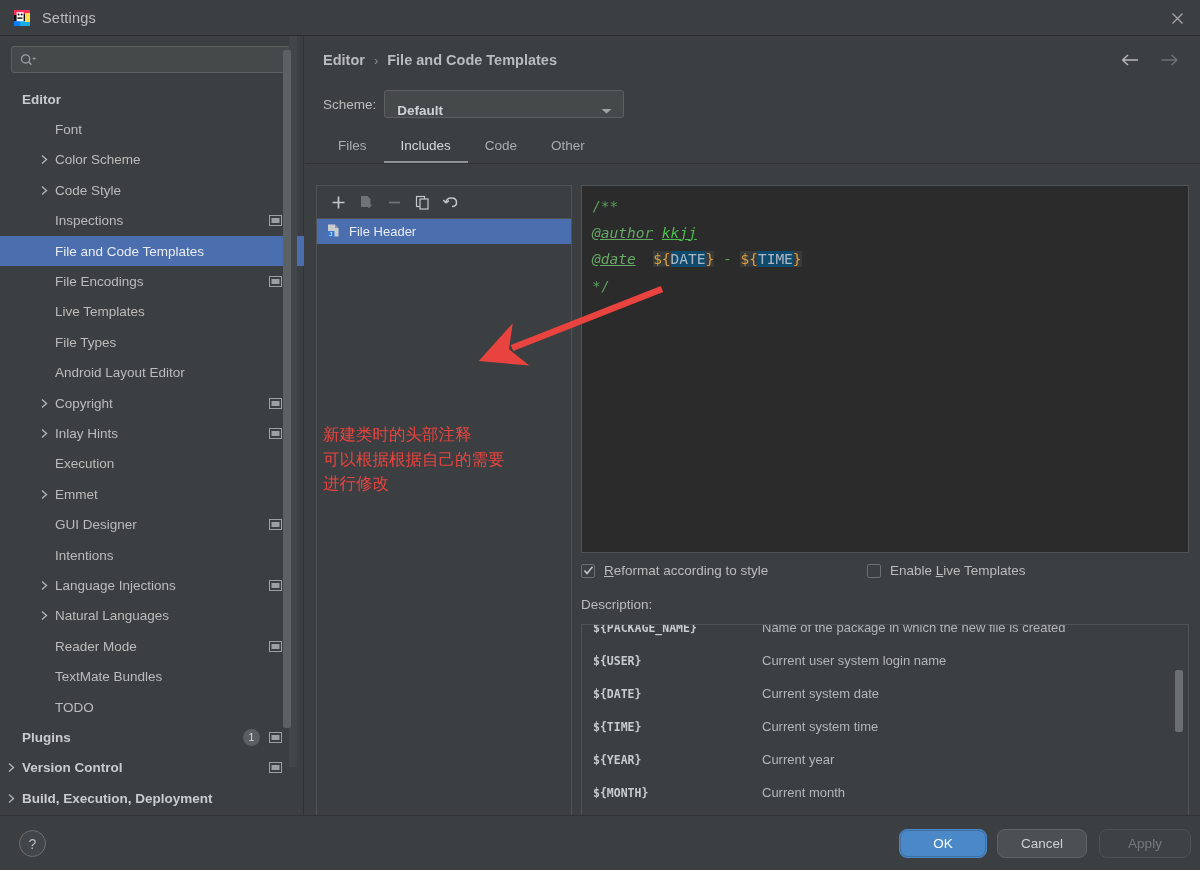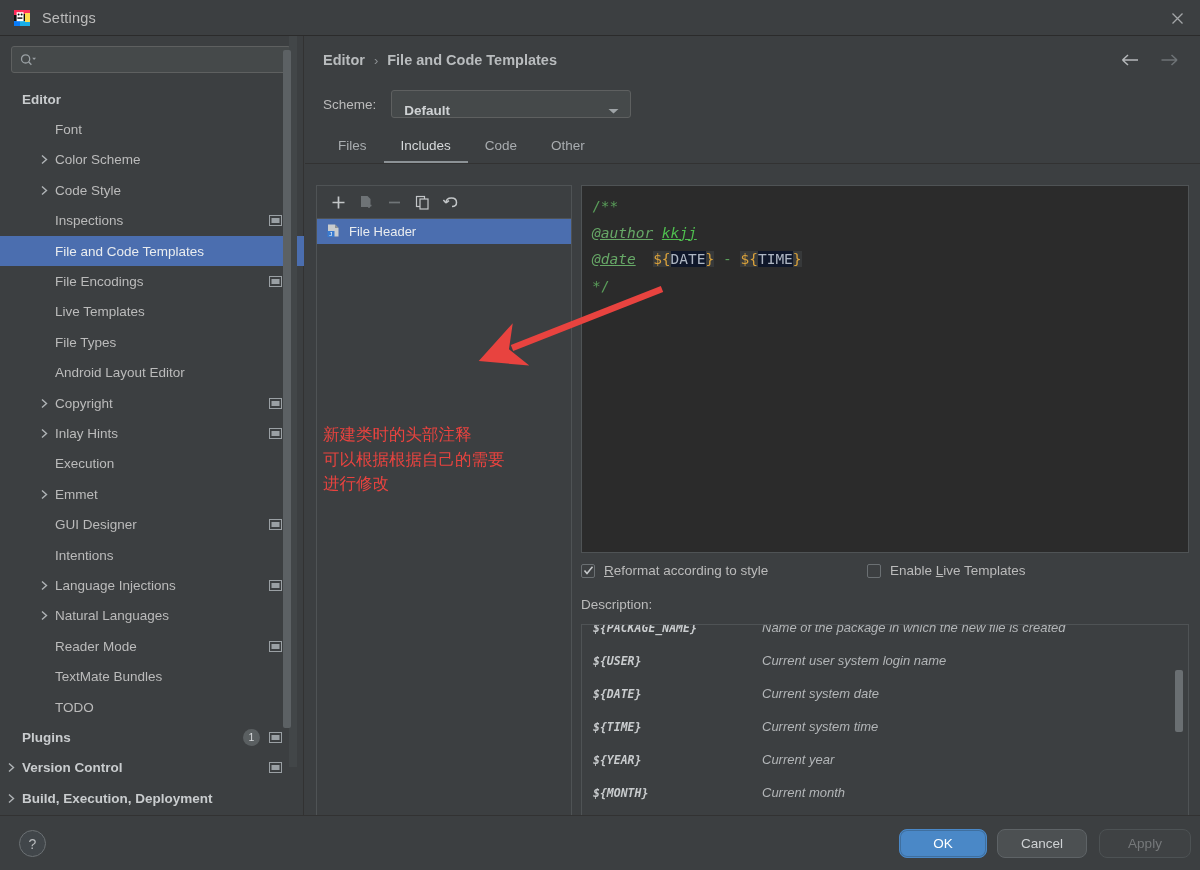--- a/index.html
+++ b/index.html
@@ -107,21 +107,21 @@
   }
   #breadcrumb .sep { font-weight: normal; color: #8d9194; font-size: 13px; }
   #nav-arrows {
     position: absolute; right: 19px; top: 12px;
     display: flex; align-items: center; gap: 14px;
   }
   #nav-arrows .nav { width: 24px; height: 24px; display: flex; align-items: center; justify-content: center; }
 
   #scheme-row {
     position: absolute; left: 18px; top: 54px;
-    display: flex; align-items: center; gap: 15px;
+    display: flex; align-items: center; gap: 8px;
   }
   #scheme-label { color: #bbbbbb; font-size: 13.5px; }
   #scheme-select {
     width: 240px; height: 28px;
     background: #45494a; border: 1px solid #5e6060; border-radius: 3px;
     display: flex; align-items: center; justify-content: space-between;
     padding: 13px 10px 0 12px;
     color: #cfd2d4; font-size: 13.5px; font-weight: bold;
   }
 
@@ -173,21 +173,21 @@
     background: #2b2b2b; border: 1px solid #4f5355;
     padding: 7px 10px;
     font-family: "DejaVu Sans Mono", monospace;
     font-size: 14.5px; line-height: 26.5px;
     white-space: pre; overflow: hidden;
   }
   .tok-cmt { color: #5a9e5a; }
   .tok-tag { color: #67a867; font-style: italic; text-decoration: underline; }
   .tok-val { color: #4fbf4f; font-style: italic; text-decoration: underline; }
   .tok-mac-br { color: #d9a13b; background: #37393a; }
-  .tok-mac-nm { color: #aeb6c2; background: #0f172a; }
+  .tok-mac-nm { color: #aeb6c2; background: #0c4a6e; }
 
   
   #chk-row {
     position: absolute; left: 276px; top: 527px; width: 610px; height: 22px;
   }
   .chk { position: absolute; display: flex; align-items: center; gap: 9px; }
   .chk .box {
     width: 14px; height: 14px; border: 1px solid #6b7073;
     border-radius: 2px; background: #3c3f41;
     display: flex; align-items: center; justify-content: center;
@@ -199,21 +199,21 @@
     position: absolute; left: 276px; top: 561px;
     color: #bbbbbb; font-size: 13.5px;
   }
 
   
   #desc-table {
     position: absolute; left: 276px; top: 588px; width: 608px; height: 214px;
     background: #3c3f41; border: 1px solid #4f5355;
     overflow: hidden;
   }
-  #desc-inner { position: relative; top: -14px; font-style: italic; }
+  #desc-inner { position: relative; top: -14px; }
   .desc-row {
     height: 33px; display: flex; align-items: center;
     font-size: 12.5px;
   }
   .desc-row .var {
     width: 180px; padding-left: 11px;
     color: #c9ccce; font-family: "DejaVu Sans Mono", monospace;
     font-size: 11.5px; font-weight: bold;
   }
   .desc-row .txt { color: #b3b6b8; font-size: 13px; }

